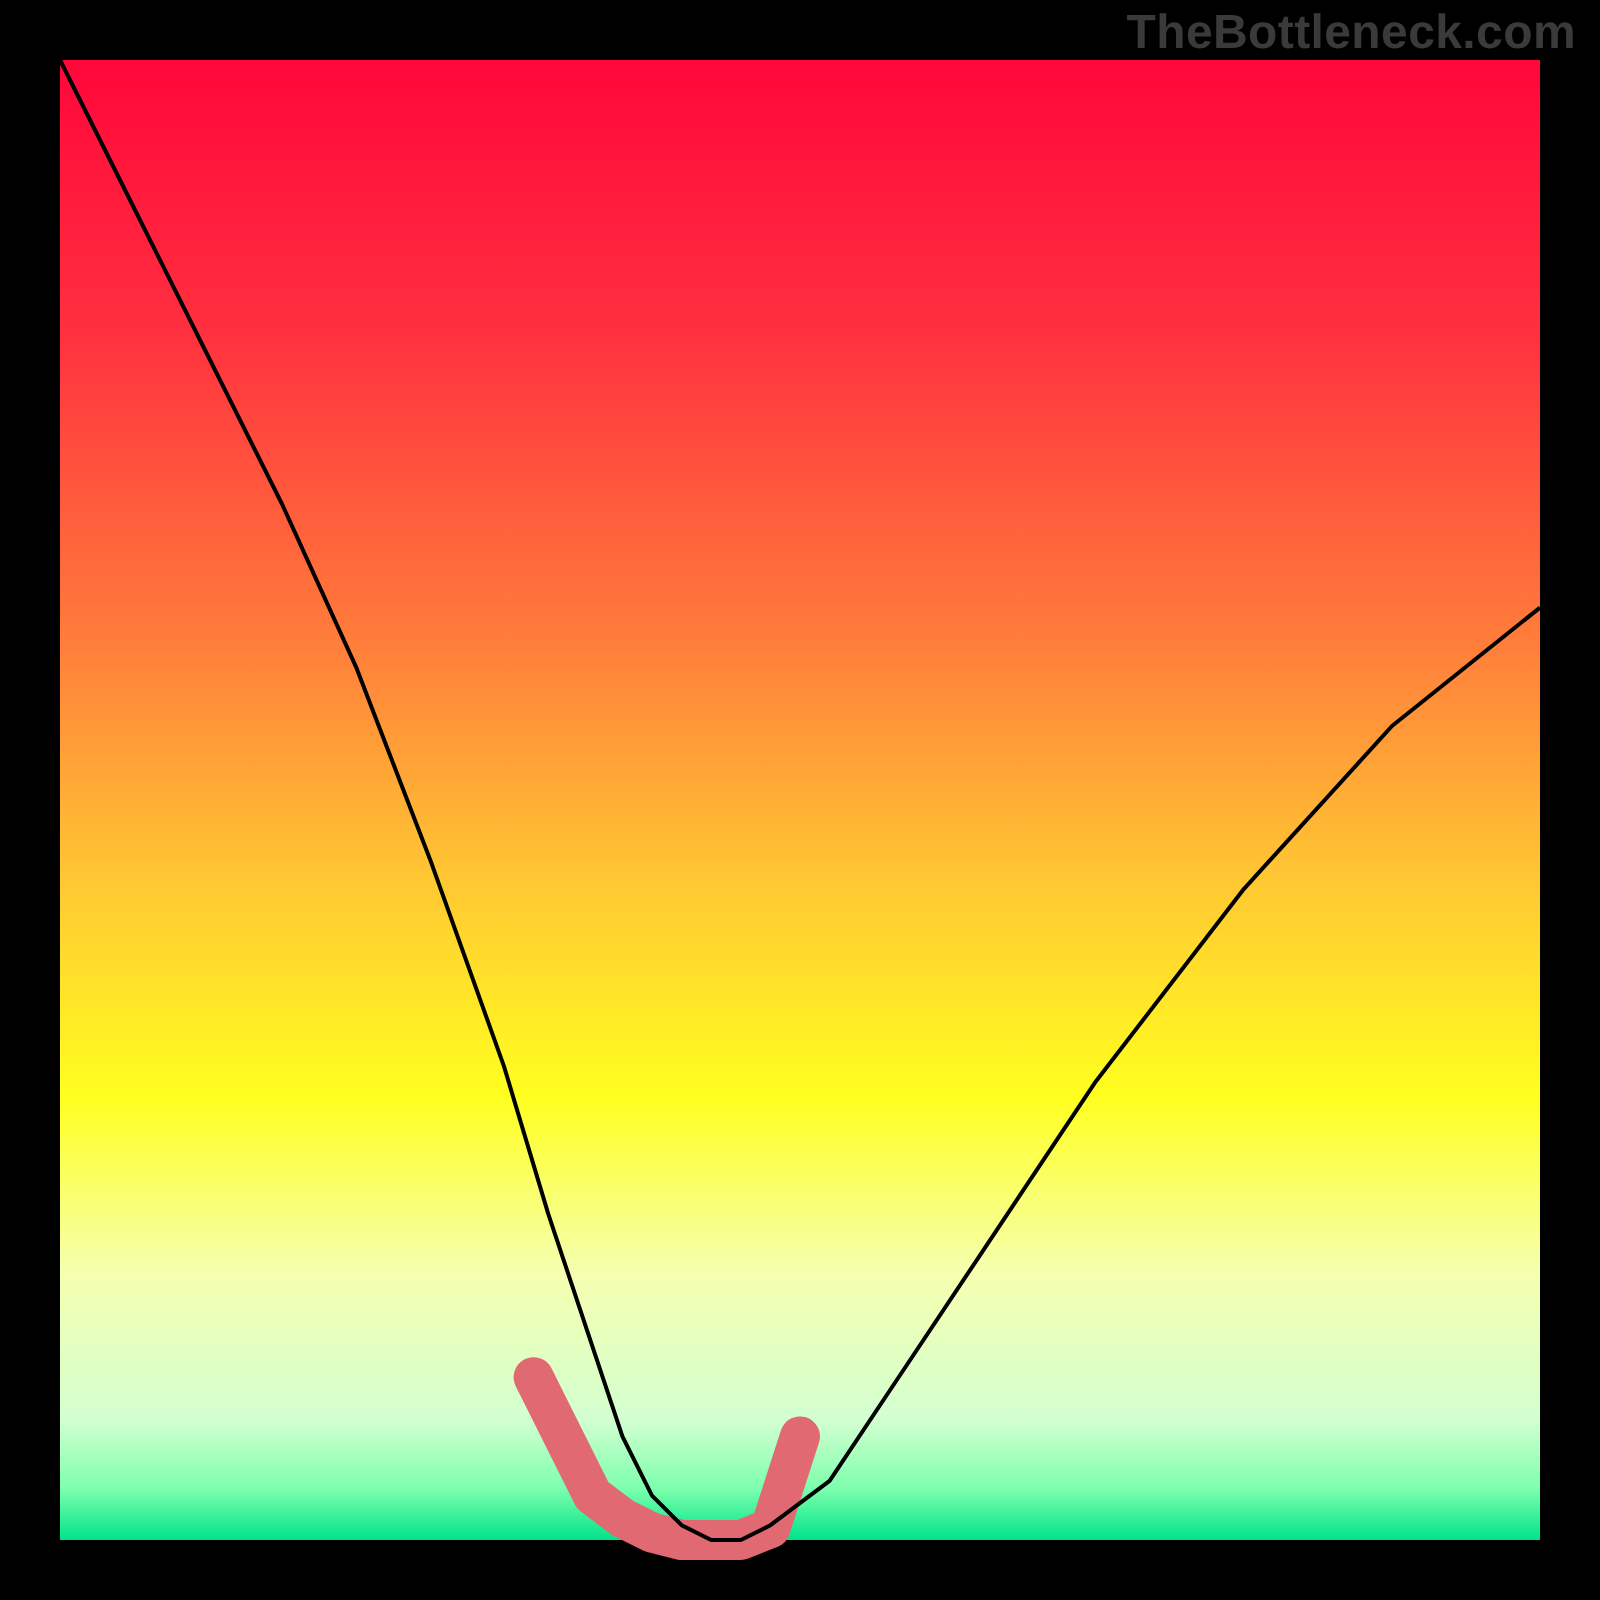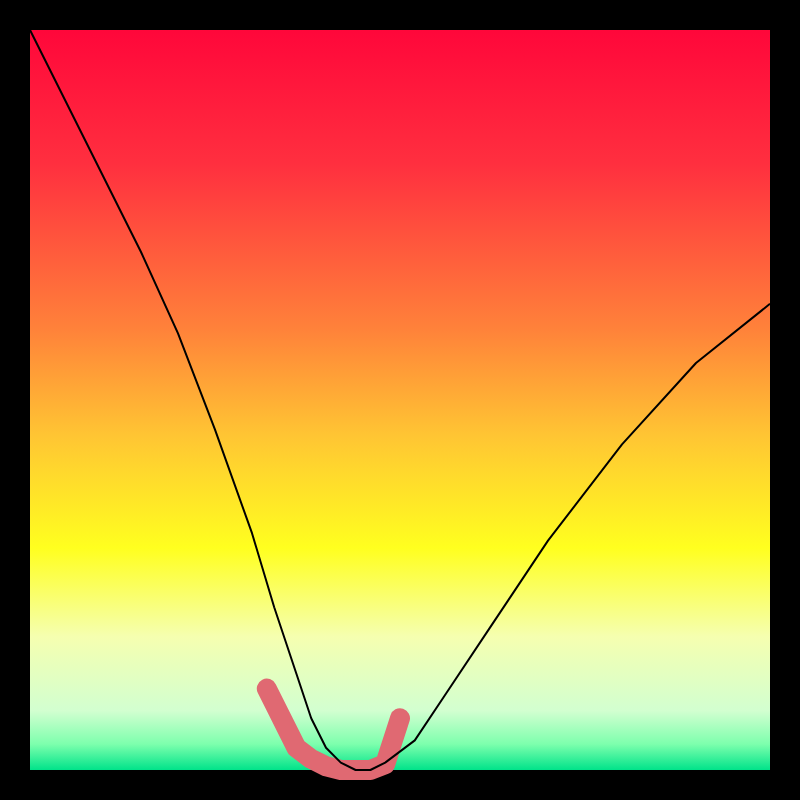--- a/index.html
+++ b/index.html
@@ -48,13 +48,14 @@
           <stop offset="82%" stop-color="#f5ffb0"></stop>
           <stop offset="92%" stop-color="#d2ffd0"></stop>
           <stop offset="96.5%" stop-color="#7dffad"></stop>
           <stop offset="100%" stop-color="#00e38a"></stop>
         </linearGradient>
       </defs>
       <rect x="30" y="30" width="740" height="740" fill="url(#bg-grad)"></rect>
       <path d="M266.8 688.6 L296.4 747.8 L311.2 758.9 L326.0 766.3 L340.8 770.0 L355.6 770.0 L370.4 770.0 L385.2 764.1 L400.0 718.2" fill="none" stroke="#e06972" stroke-width="20" stroke-linecap="round" stroke-linejoin="round"></path>
       <path d="M30.0 30.0 L67.0 104.0 L104.0 178.0 L141.0 252.0 L178.0 333.4 L215.0 429.6 L252.0 533.2 L274.2 607.2 L296.4 673.8 L311.2 718.2 L326.0 747.8 L340.8 762.6 L355.6 770.0 L370.4 770.0 L385.2 762.6 L414.8 740.4 L444.4 696.0 L488.8 629.4 L548.0 540.6 L622.0 444.4 L696.0 363.0 L770.0 303.8" fill="none" stroke="#000000" stroke-width="2" stroke-linejoin="round"></path>
     </svg>
+  <div class="watermark">TheBottleneck.com</div>
 </div>
 
 </body></html>

